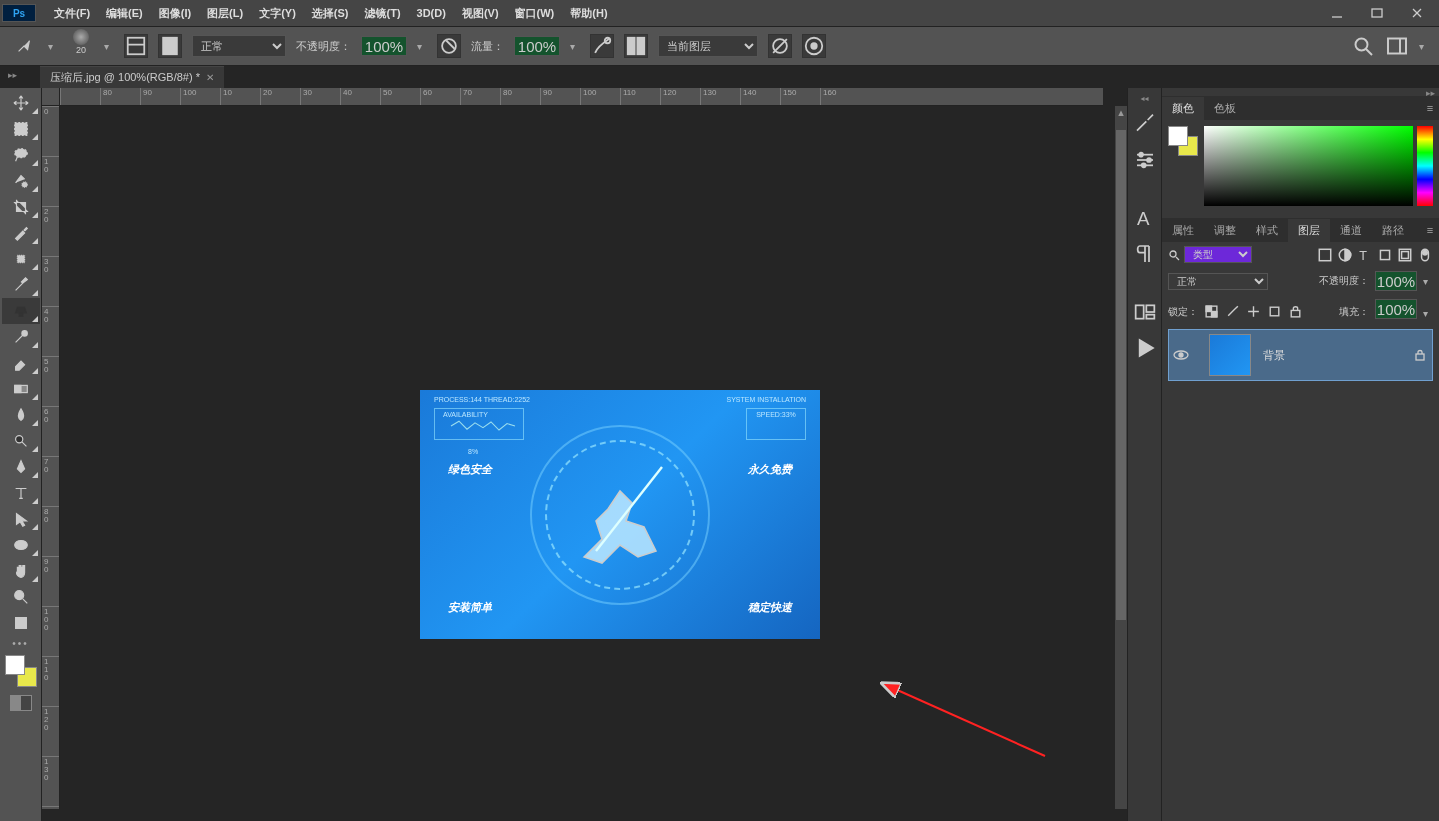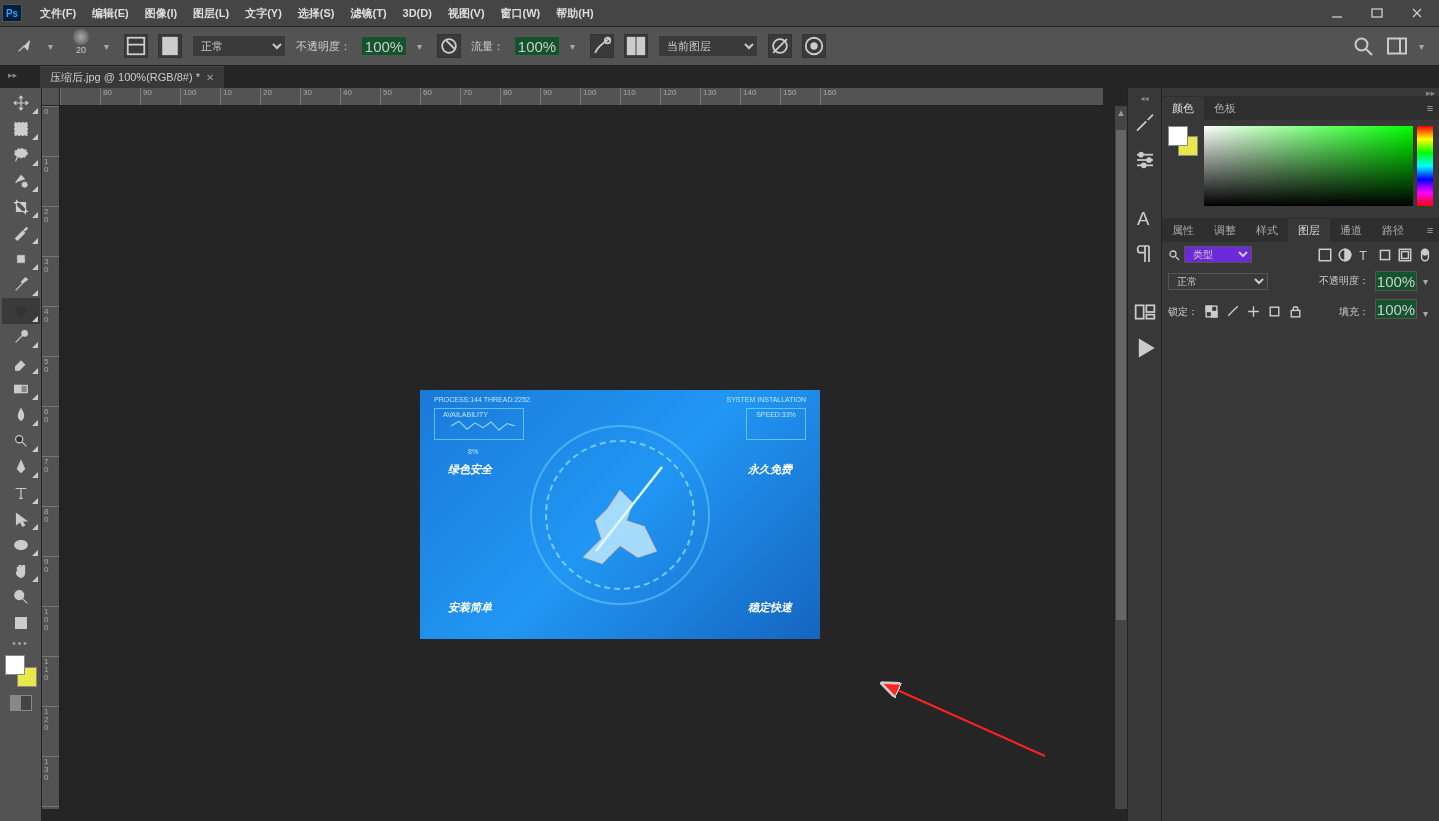--- a/index.html
+++ b/index.html
@@ -1,20 +1,20 @@
 <!DOCTYPE html>
 <html><head>
 <meta charset="utf-8">
 <style>
 * { margin: 0; padding: 0; box-sizing: border-box; font-family: "Microsoft YaHei", Arial, sans-serif; }
 body { background: #323232; color: #ccc; width: 1439px; height: 821px; overflow: hidden; font-size: 11px; }
 
 
 .menubar { height: 26px; background: #454545; display: flex; align-items: center; padding: 0 2px; }
-.ps-logo { width: 20px; height: 18px; background: #001f3f; color: #2ea3f2; font-weight: bold; font-size: 10px; display: flex; align-items: center; justify-content: center; border: 1px solid #555; margin-right: 10px; }
+.ps-logo { width: 34px; height: 18px; background: #001f3f; color: #2ea3f2; font-weight: bold; font-size: 10px; display: flex; align-items: center; justify-content: center; border: 1px solid #555; margin-right: 10px; }
 .menu-item { padding: 4px 8px; cursor: pointer; color: #ddd; font-weight: bold; }
 .window-controls { margin-left: auto; display: flex; }
 .win-btn { width: 40px; height: 26px; display: flex; align-items: center; justify-content: center; color: #ccc; cursor: pointer; }
 .win-btn svg { width: 14px; height: 14px; }
 
 
 .optionsbar { height: 40px; background: #535353; display: flex; align-items: center; padding: 0 10px; gap: 10px; border-bottom: 1px solid #222; border-top: 1px solid #222; }
 .opt-icon-swatch { width: 28px; height: 22px; display: flex; align-items: center; justify-content: center; }
 .opt-icon-swatch svg { width: 18px; height: 18px; }
 .brush-preview { width: 26px; height: 34px; display: flex; flex-direction: column; align-items: center; }
@@ -634,16 +634,33 @@
               <path d="M5 6 L5 4 C5 2 9 2 9 4 L9 6"></path>
             </svg>
           </div>
         <div style="flex:1"></div>
         <span class="opacity-lbl">填充：</span>
         <input class="opt-value" style="width: 42px;" value="100%">
         <span class="opt-chev">▾</span>
       </div>
       <div class="layers-list">
         <div style="height:6px"></div>
+        <div class="layer-row">
+          <div class="layer-vis">
+              <svg width="16" height="12" viewBox="0 0 16 12">
+                <ellipse cx="8" cy="6" rx="7" ry="4"></ellipse>
+                <circle cx="8" cy="6" r="2" fill="#ccc"></circle>
+              </svg>
+            </div>
+          <div style="width:12px"></div>
+          <div class="layer-thumb"></div>
+          <div class="layer-name">背景</div>
+          <div class="layer-lock">
+              <svg width="12" height="14" viewBox="0 0 12 14">
+                <rect x="2" y="6" width="8" height="6"></rect>
+                <path d="M4 6 L4 4 C4 2 8 2 8 4 L8 6"></path>
+              </svg>
+            </div>
+        </div>
       </div>
     </div>
   </div>
 </div>
 
 </body></html>

